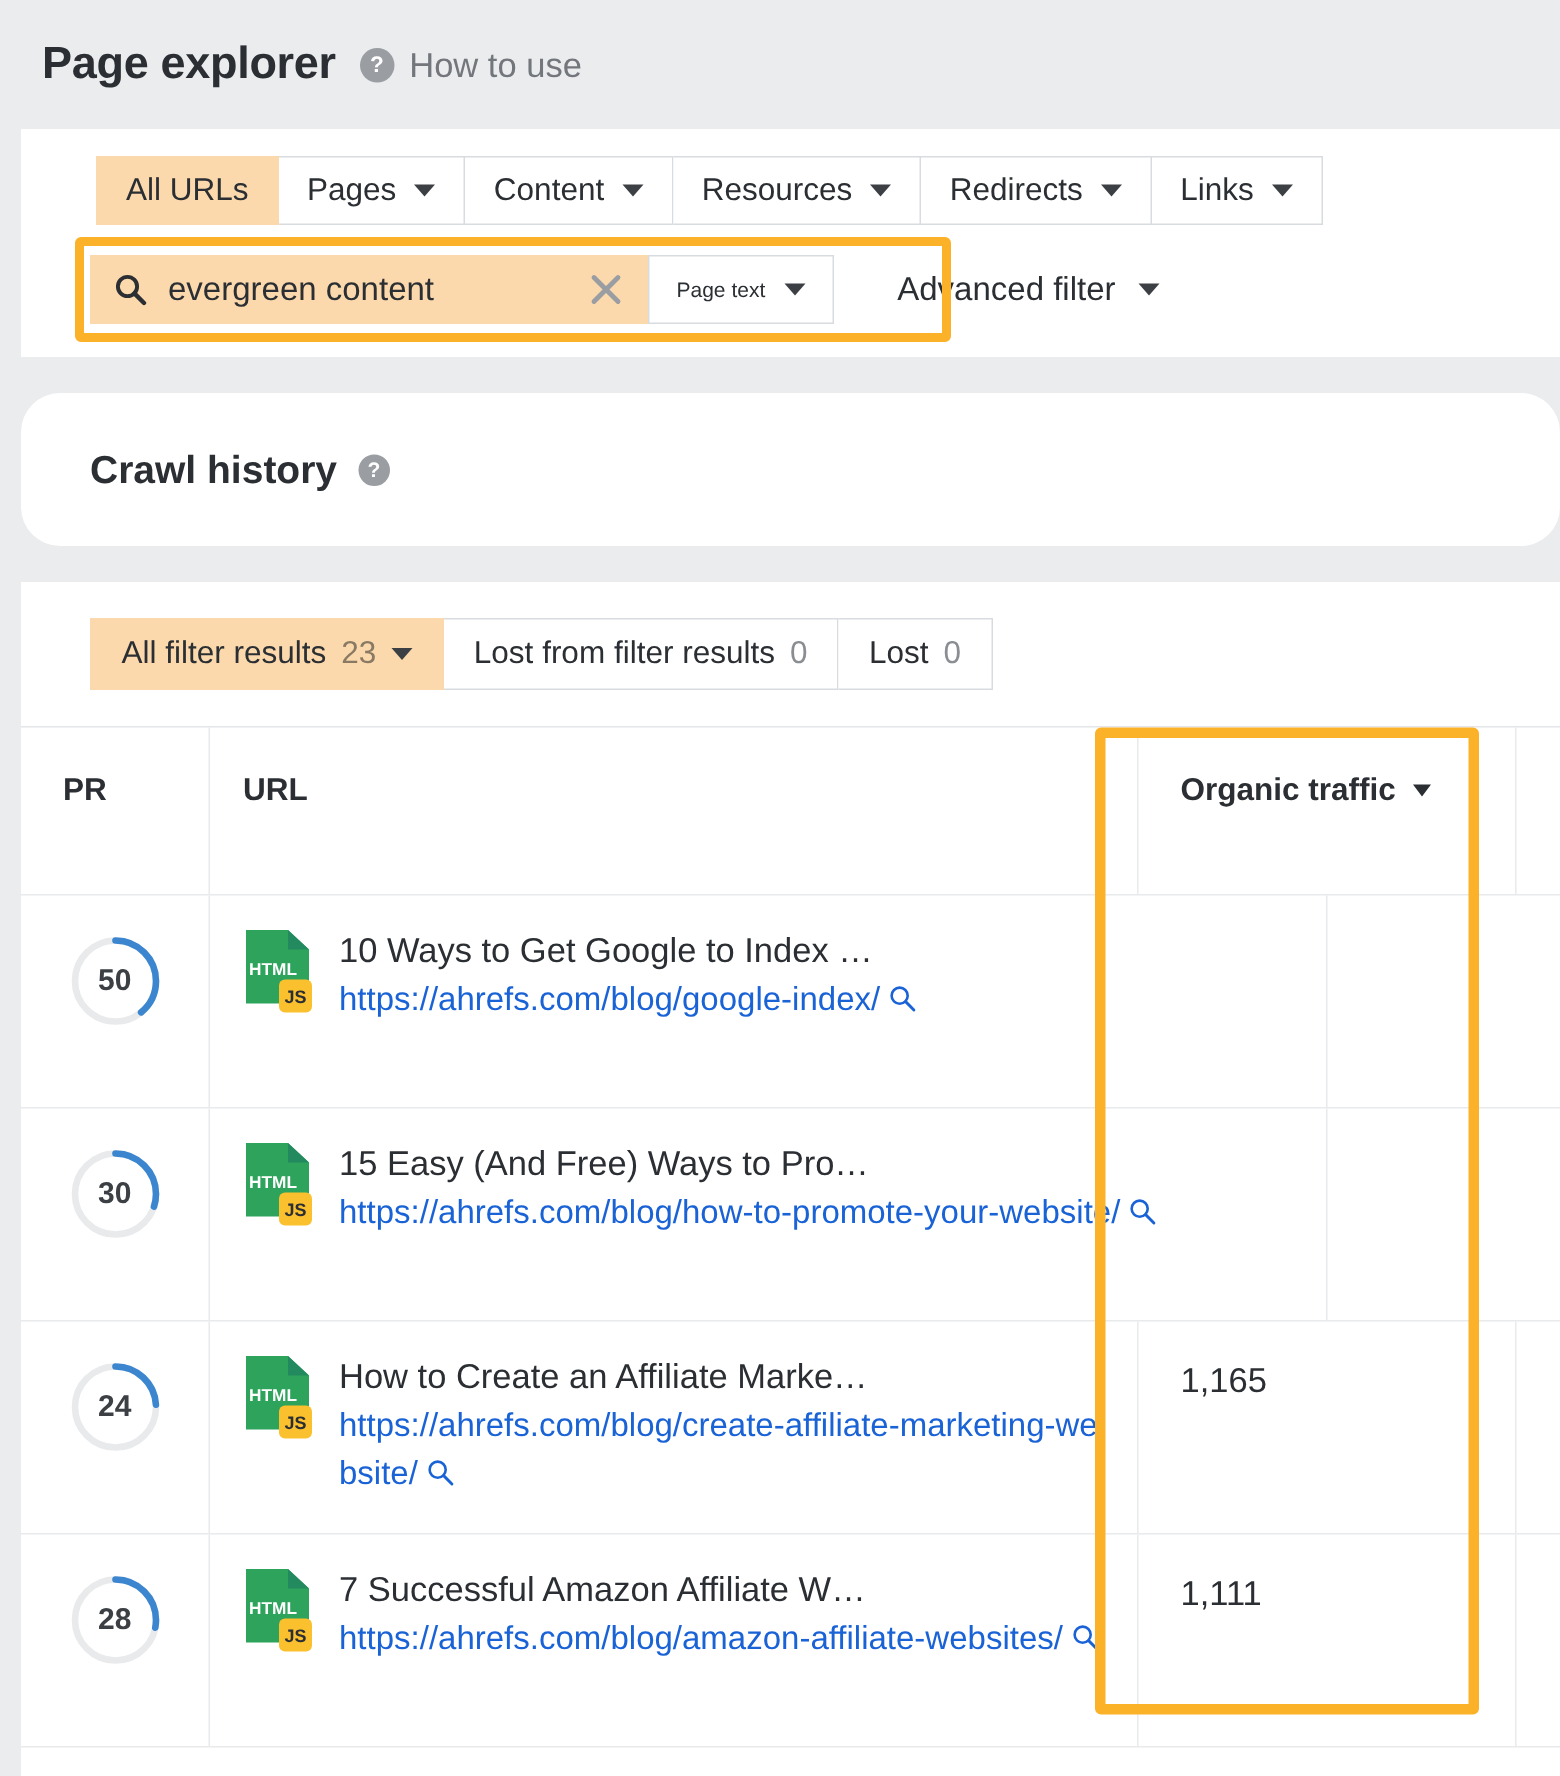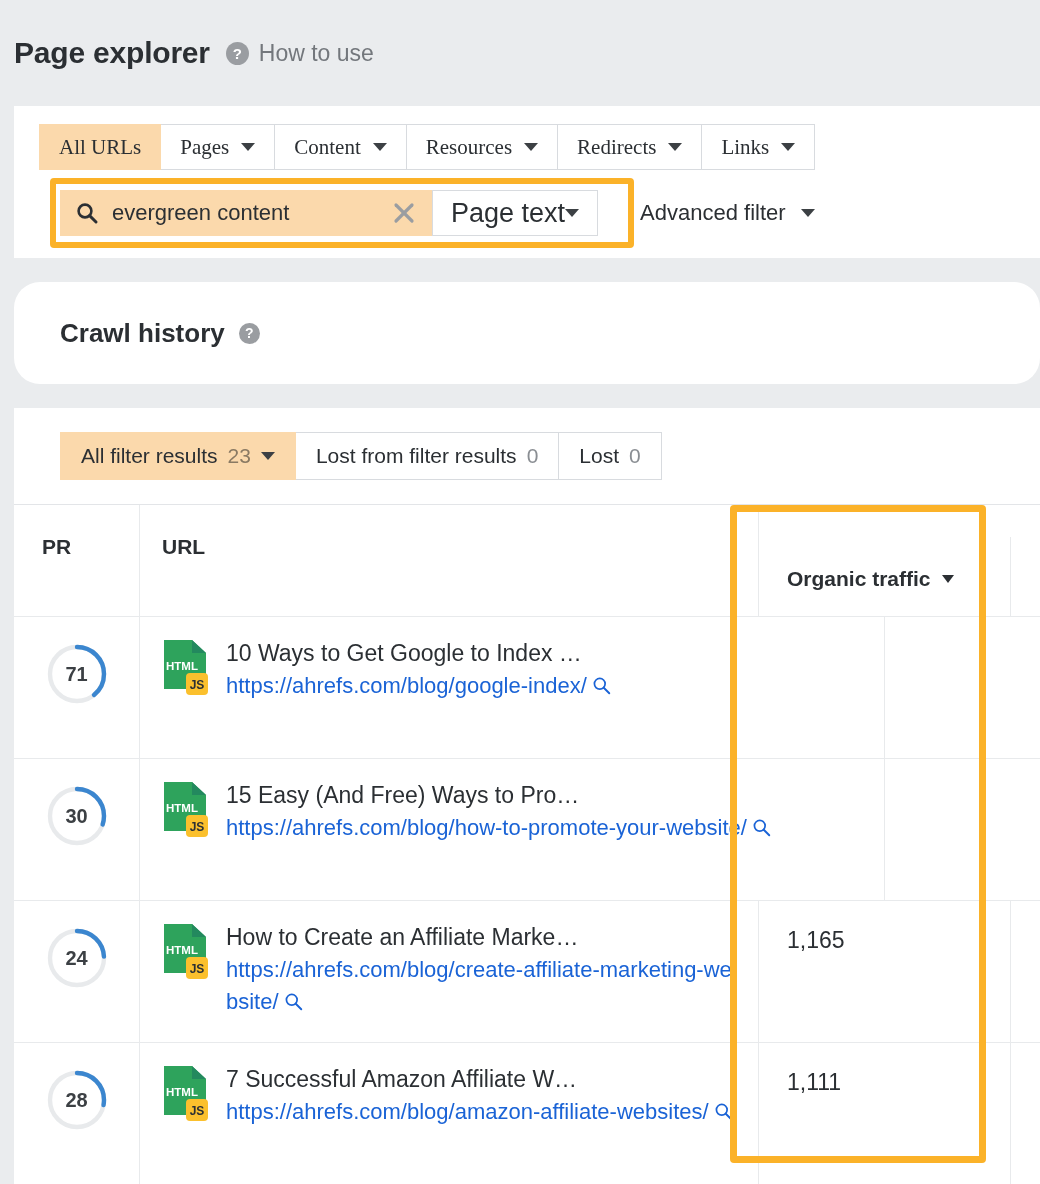--- a/index.html
+++ b/index.html
@@ -6,24 +6,24 @@
   html, body {
     width: 1040px; height: 1184px;
     background: #eaecee;
     font-family: "Liberation Sans", sans-serif;
     -webkit-font-smoothing: antialiased;
   }
   body { overflow: hidden; position: relative; }
 
   
   .page-head {
-    height: 106px;
+    height: 86px;
     display: flex;
     align-items: center;
-    padding-left: 14px;
+    padding-left: 28px;
     gap: 16px;
     background: #eaecee;
   }
   .page-title {
     font-size: 30px;
     font-weight: bold;
     color: #2b2f33;
     letter-spacing: -0.2px;
   }
   .howto {
@@ -47,24 +47,23 @@
     background: #fff;
     margin-left: 14px;
     width: 1026px;
   }
 
   
   .filters-card { padding: 18px 0 22px 0; position: relative; }
 
   .tabbar {
     display: flex;
-    margin-left: 25px;
+    margin-left: 50px;
     height: 46px;
     width: fit-content;
-    font-family: Liberation Serif, serif;
   }
   .tab {
     border: 1px solid #d8dbdf;
     border-left: none;
     background: #fff;
     display: flex; align-items: center; gap: 12px;
     padding: 0 19px;
     font-size: 21px;
     color: #2b2f33;
     cursor: pointer;
@@ -108,26 +107,26 @@
     height: 46px;
     padding: 0 16px 0 16px;
     gap: 14px;
     min-width: 372px;
     cursor: text;
   }
   .search-ico { width: 22px; height: 22px; flex: 0 0 auto; }
   .search-value { font-size: 22px; color: #2b2f33; flex: 1 1 auto; }
   .clear-x { width: 24px; height: 24px; cursor: pointer; flex: 0 0 auto; }
   .scope-btn {
-    display: flex; align-items: center; 
+    display: flex; align-items: center; gap: 13px;
     background: #fff;
     border: 1px solid #d8dbdf;
     height: 46px;
     padding: 0 18px;
-    font-size: 27px;
+    font-size: 14px;
     color: #2b2f33;
     cursor: pointer;
   }
   .adv-filter {
     display: flex; align-items: center; gap: 15px;
     margin-left: 42px;
     font-size: 22px;
     color: #2b2f33;
     cursor: pointer;
   }
@@ -213,21 +212,21 @@
   .c-tail { flex: 1 1 auto; }
 
   .th {
     font-size: 21px;
     font-weight: bold;
     color: #2b2f33;
     padding-top: 30px;
   }
   .c-pr.th-cell { padding-top: 0; display: block; padding-left: 28px; }
   .c-url.th-cell { padding: 0 0 0 22px; display: block; }
-  .c-traffic.th-cell { padding: 0 0 0 28px; margin-top: 32px; }
+  .c-traffic.th-cell { padding: 0 0 0 28px; }
   .th-traffic { display: flex; align-items: center; gap: 11px; }
   .caret-sm {
     width: 0; height: 0;
     border-left: 6px solid transparent;
     border-right: 6px solid transparent;
     border-top: 8px solid #2b2f33;
   }
 
   
   .donut { position: relative; width: 62px; height: 62px; }
@@ -394,21 +393,21 @@
       <div class="c-tail"></div>
     </div>
 
     <div class="trow">
       <div class="c-pr">
         <div class="donut">
           <svg width="62" height="62" viewBox="0 0 62 62">
             <circle cx="31" cy="31" r="27" fill="none" stroke="#e8eaec" stroke-width="4.4"></circle>
             <circle cx="31" cy="31" r="27" fill="none" stroke="#3b86cf" stroke-width="4.4" stroke-linecap="round" stroke-dasharray="66.2 169.6" transform="rotate(-90 31 31)"></circle>
           </svg>
-          <div class="val">71</div>
+          <div class="val">50</div>
         </div>
       </div>
       <div class="c-url">
         <div class="fileicon">
           <svg width="46" height="58" viewBox="0 0 46 58">
             <path d="M2 1 H30 L44 14 V50 H2 Z" fill="#2ea35c"></path>
             <path d="M30 1 L44 14 H30 Z" fill="#23895e"></path>
             <text x="20" y="31" font-family="Liberation Sans, sans-serif" font-size="11.5" font-weight="bold" fill="#ffffff" text-anchor="middle">HTML</text>
             <rect x="24" y="34" width="22" height="22" rx="4" fill="#fbc02d"></rect>
             <text x="35" y="49.5" font-family="Liberation Sans, sans-serif" font-size="12" font-weight="bold" fill="#2b2f33" text-anchor="middle">JS</text>

